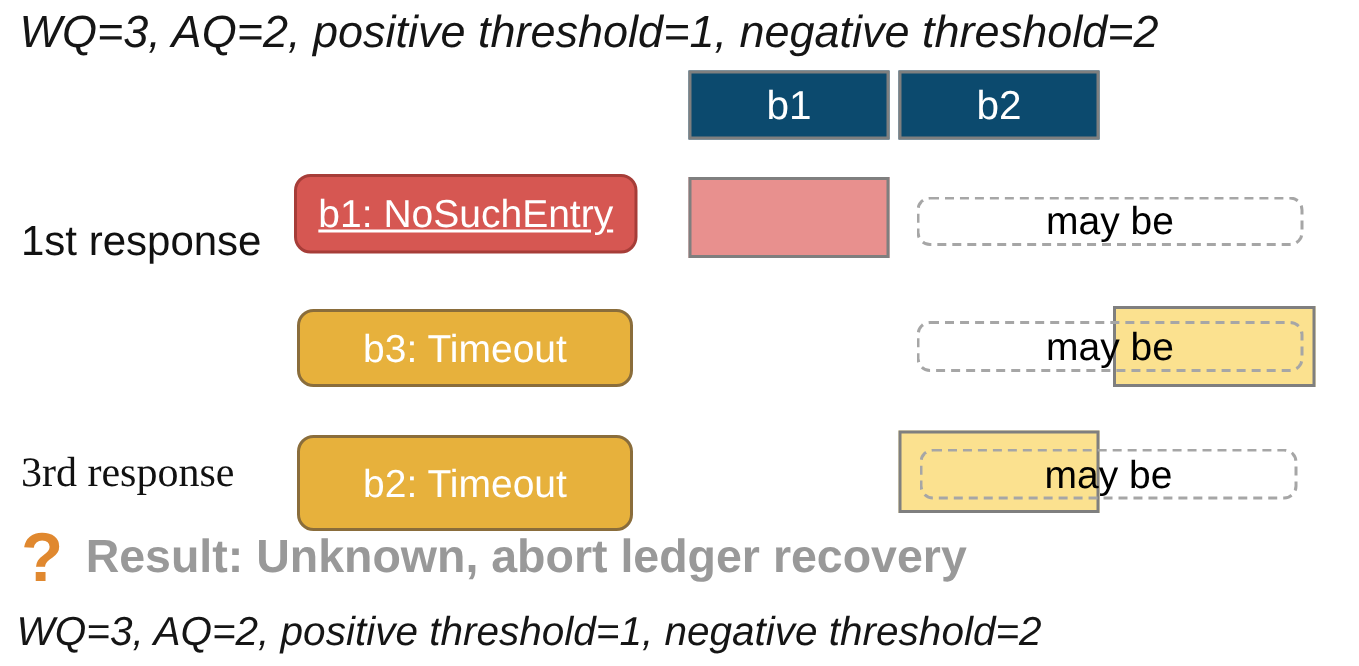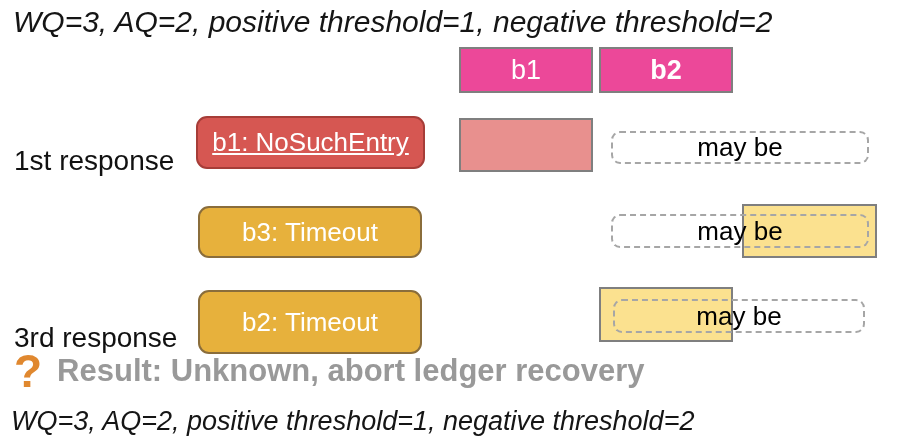--- a/index.html
+++ b/index.html
@@ -17,44 +17,44 @@
     color: #151515;
     white-space: nowrap;
   }
   .note.top    { left: 13px; top: 5px;   font-size: 30px; }
   .note.bottom { left: 11px; top: 406px; font-size: 27px; }
 
   .bookie {
     position: absolute;
     top: 47px;
     height: 46px;
-    background: #ec4899;
+    background: #0c4a6e;
     border: 2px solid #7F7F7F;
     box-sizing: border-box;
     color: #ffffff;
     font-size: 27px;
     display: flex;
     align-items: center;
     justify-content: center;
   }
   .bookie.b1 { left: 459px; width: 134px; }
-  .bookie.b2 { left: 599px; width: 134px; font-weight: bold; }
+  .bookie.b2 { left: 599px; width: 134px; }
   .bookie.b3 { left: 741px; width: 135px; }
 
   .row-label {
     position: absolute;
     left: 14px;
     font-size: 28px;
     color: #111111;
     white-space: nowrap;
     margin-top: 13px;
   }
   .row-label.r1 { top: 132px; }
   .row-label.r2 { top: 217px; }
-  .row-label.r3 { top: 309px; }
+  .row-label.r3 { top: 287px; font-family: Liberation Serif, serif; }
 
   .badge {
     position: absolute;
     box-sizing: border-box;
     border-radius: 11px;
     color: #ffffff;
     font-size: 26px;
     display: flex;
     align-items: center;
     justify-content: center;

